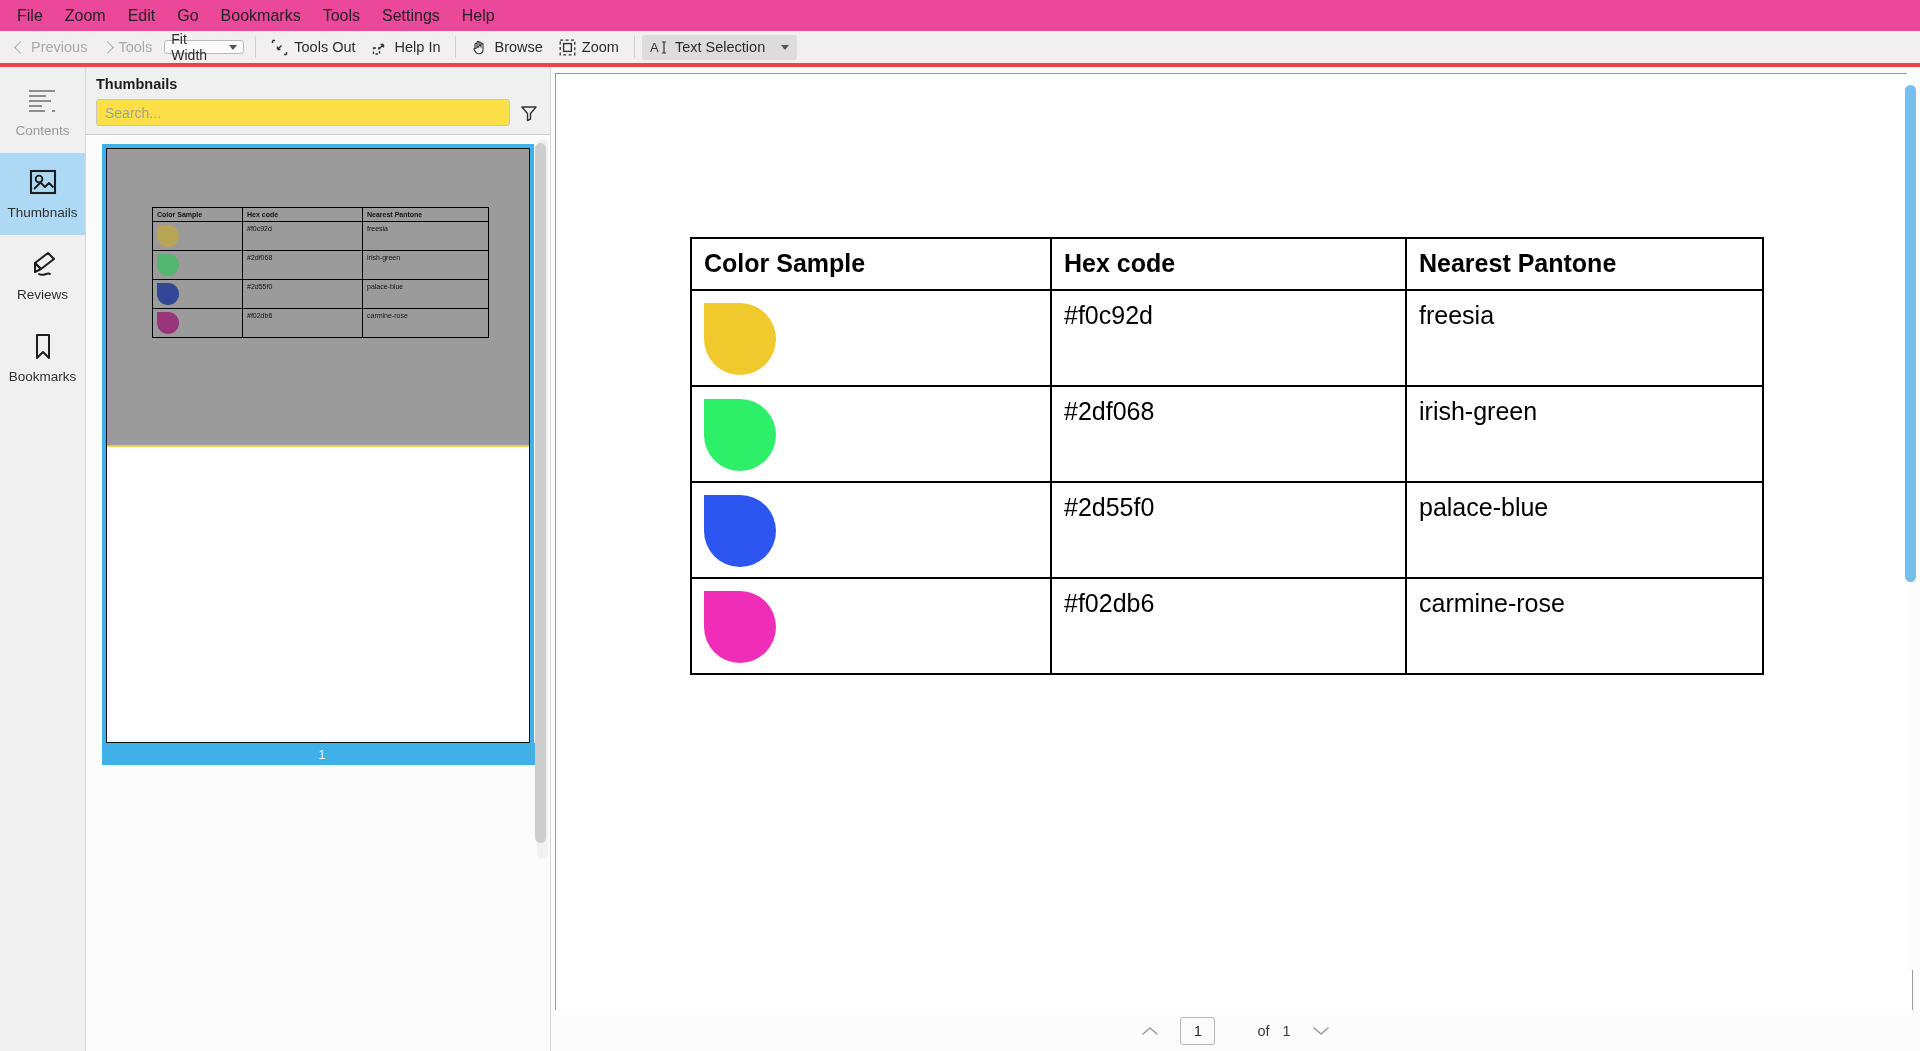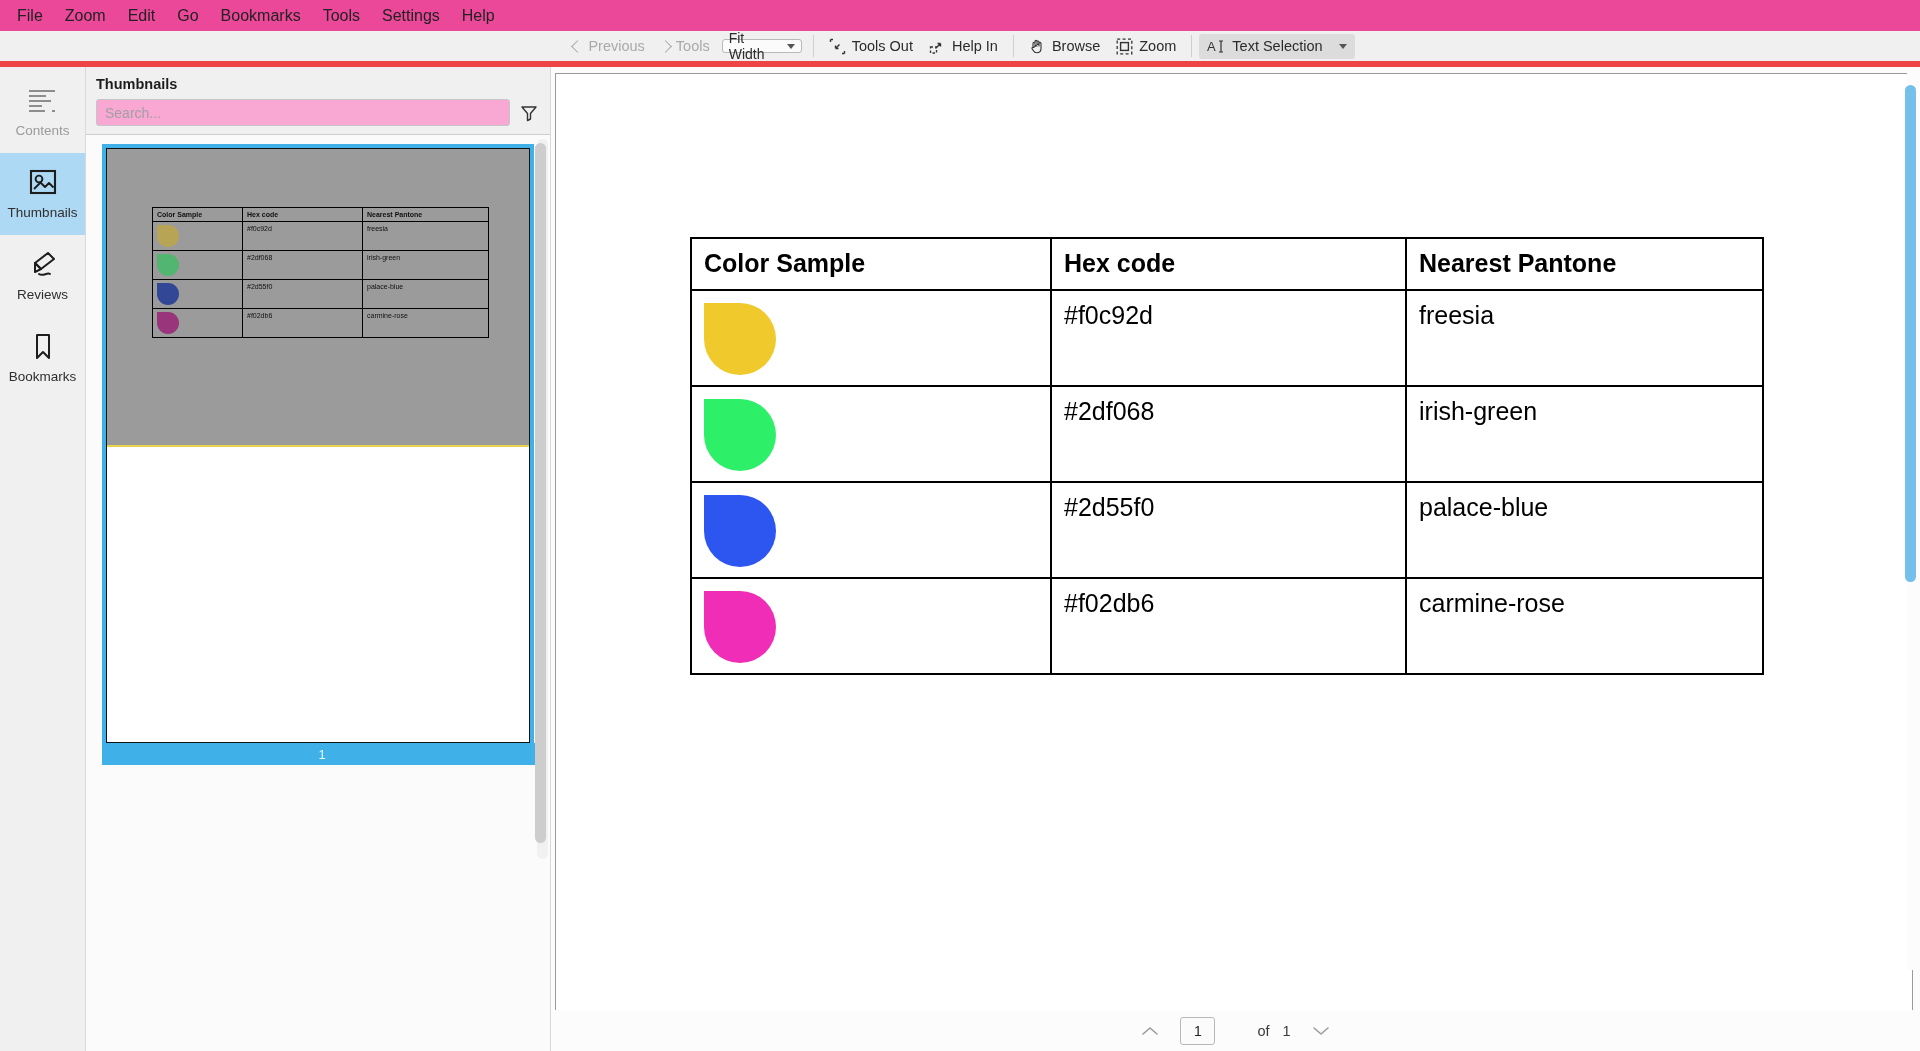--- a/index.html
+++ b/index.html
@@ -30,24 +30,23 @@
   }
 
   
   .toolbar {
     height: 36px;
     background: #f0f0f0;
     display: flex;
     align-items: center;
     padding: 0 8px;
     flex: 0 0 auto;
-    border-bottom: 6px solid #ef4444;
+    border-bottom: 4px solid #ef4444;
     font-size: 14.5px;
     color: #2b2b2b;
-    justify-content: center;
   }
   .tb-btn {
     display: flex; align-items: center; gap: 6px;
     padding: 4px 8px; border-radius: 3px; white-space: nowrap;
   }
   .tb-btn.disabled { color: #a9a9a9; }
   .tb-sep { width: 1px; height: 22px; background: #cfcfcf; margin: 0 7px; }
   .tb-active {
     background: #dcdcdc;
     border-radius: 3px;
@@ -118,21 +117,21 @@
   .tp-title {
     padding: 9px 0 7px 10px;
     font-size: 14.5px; font-weight: bold; color: #1d1d1d;
   }
   .tp-searchrow {
     display: flex; align-items: center; gap: 10px;
     padding: 0 12px 8px 10px;
   }
   .tp-search {
     flex: 1 1 auto; height: 27px;
-    background: #f9a8d4;
+    background: #fde047;
     border: 1px solid #c6c6c6;
     border-radius: 3px;
     padding: 0 8px;
     font-size: 14px;
     color: #333;
     font-family: "Liberation Sans", sans-serif;
   }
   .tp-search::placeholder { color: #a0a0a0; }
   .tp-list {
     flex: 1 1 auto;

